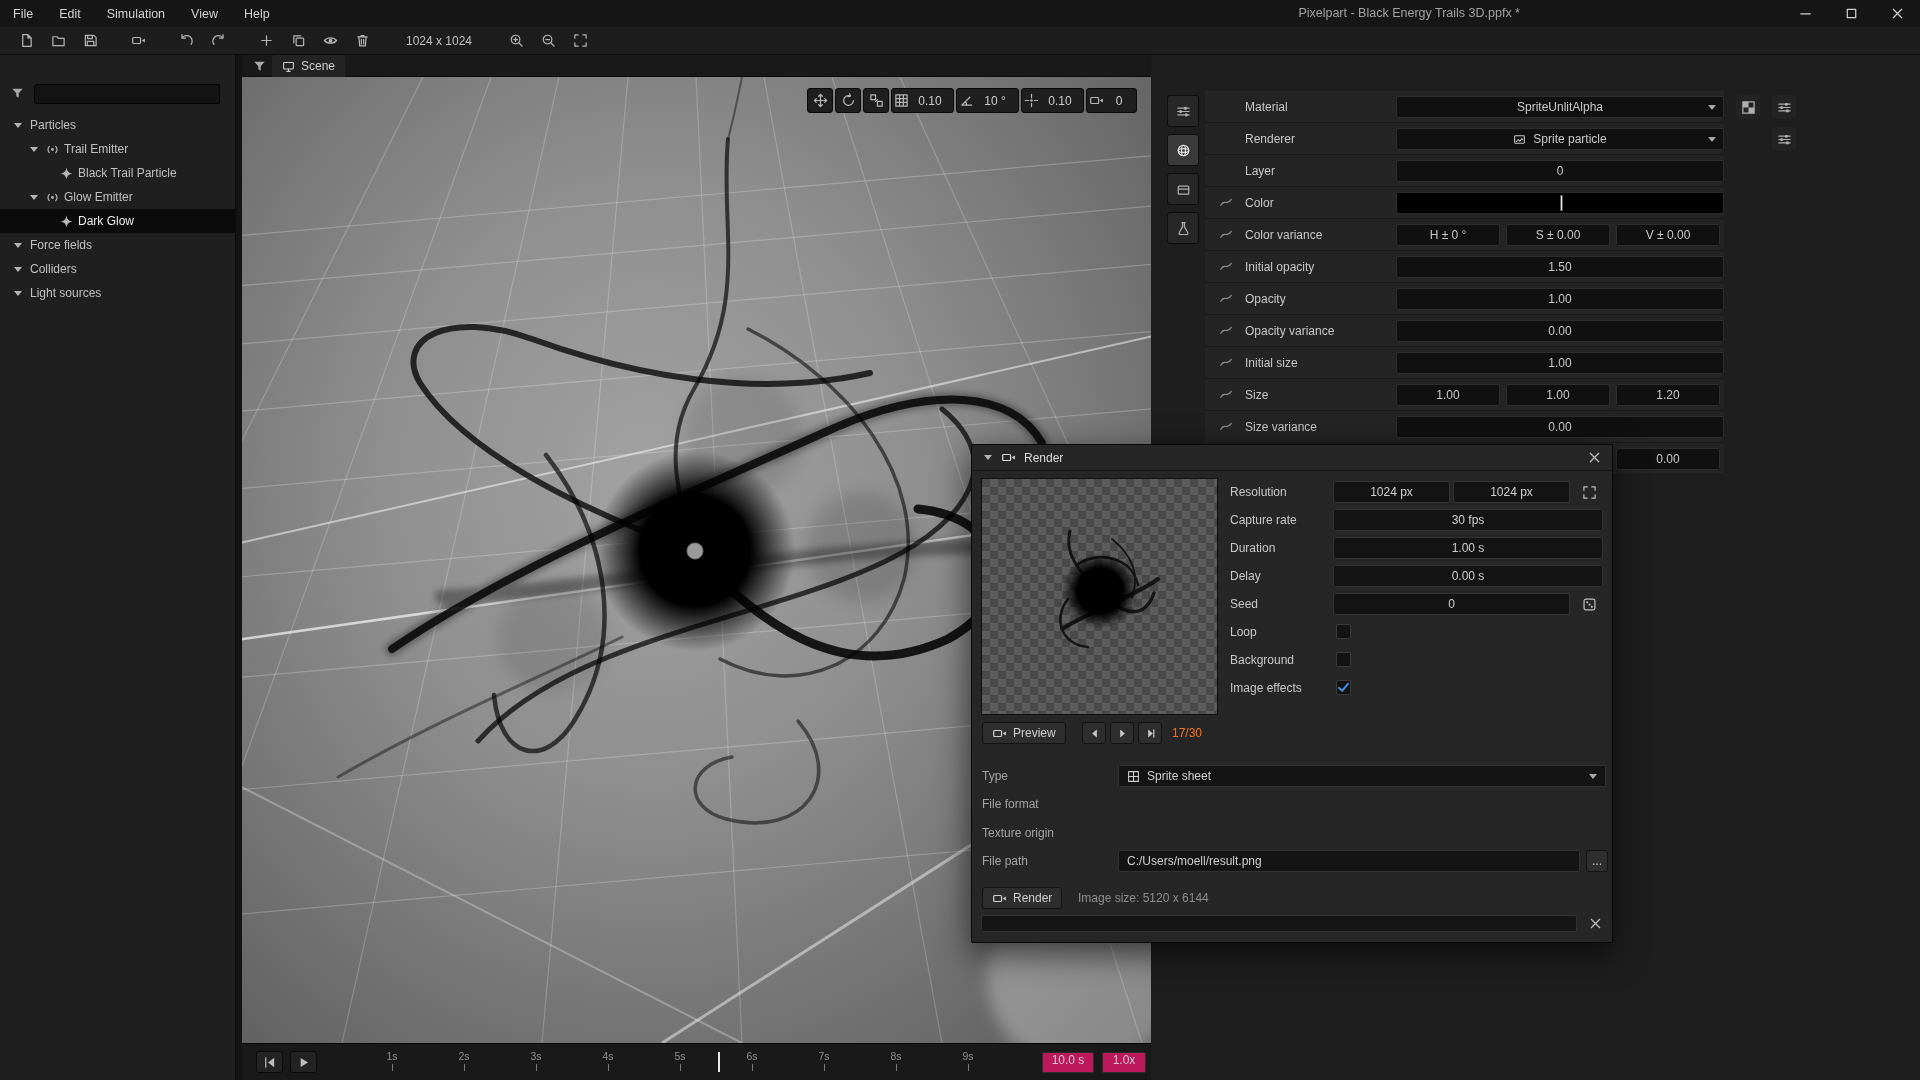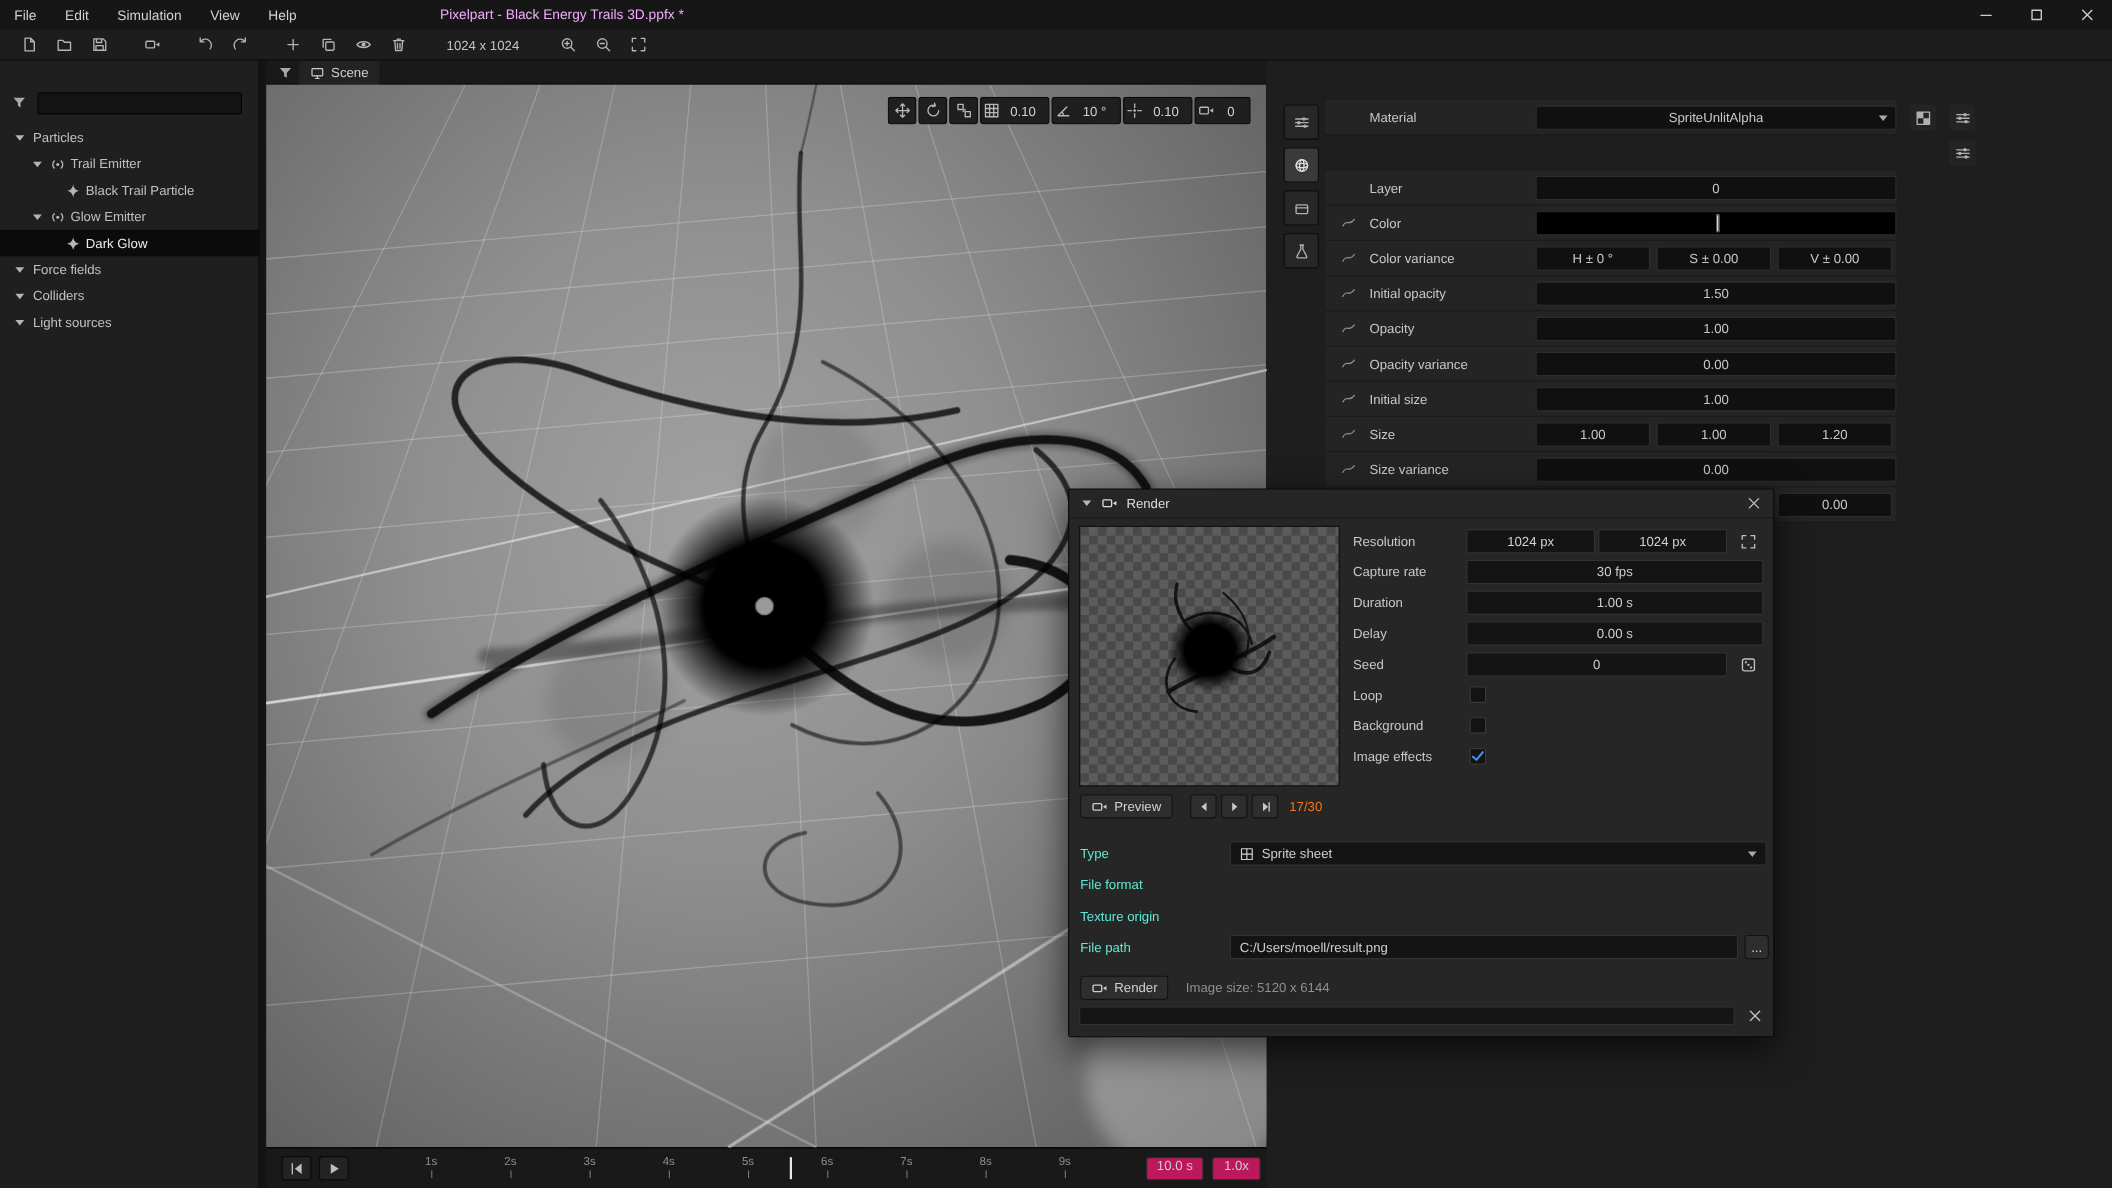--- a/index.html
+++ b/index.html
@@ -3,21 +3,21 @@
 <meta charset="utf-8">
 <style>
 *{box-sizing:border-box;margin:0;padding:0}
 html,body{width:1920px;height:1080px;background:#141414;font-family:"Liberation Sans",sans-serif;overflow:hidden}
 #app{position:relative;width:1920px;height:1080px;color:#c4c4c4;font-size:12px}
 svg.ic{width:15px;height:15px;fill:none;stroke:currentColor;stroke-width:1.3;stroke-linecap:round;stroke-linejoin:round;display:block}
 svg.ic .f{fill:currentColor;stroke:none}
 
 .titlebar{position:absolute;left:0;top:0;width:1920px;height:27px;background:#161616;display:flex;align-items:center;z-index:20}
 .menu-item{padding:0 13px;height:27px;display:flex;align-items:center;font-size:12.5px;color:#d2d2d2}
-.tb-title{position:absolute;left:400px;right:400px;text-align:left;font-size:12.5px;color:#f0abfc;top:6px;pointer-events:none}
+.tb-title{position:absolute;left:400px;right:400px;text-align:right;font-size:12.5px;color:#a3a3a3;top:6px;pointer-events:none}
 .win-btns{margin-left:auto;display:flex;height:27px}
 .win-btn{width:46px;display:flex;align-items:center;justify-content:center;color:#cfcfcf}
 
 .toolbar{position:absolute;left:0;top:27px;width:1920px;height:28px;background:#1d1d1d;border-bottom:1px solid #0c0c0c;display:flex;align-items:center;z-index:20}
 .tbtn{width:32px;height:24px;display:flex;align-items:center;justify-content:center;border-radius:3px;color:#b5b5b5}
 .tsep{width:16px}
 .res-label{width:90px;text-align:center;color:#c2c2c2}
 
 .tabbar{position:absolute;height:22px;background:#191919;border-bottom:1px solid #0b0b0b}
 .tab{position:absolute;top:0;height:22px;display:flex;align-items:center;gap:6px;padding:0 10px;background:#232323;color:#cfcfcf;border-radius:3px 3px 0 0}
@@ -61,21 +61,21 @@
 
 .dialog{position:absolute;left:971px;top:444px;width:642px;height:499px;background:#262626;border:1px solid #090909;border-radius:2px;box-shadow:0 10px 34px rgba(0,0,0,.65);z-index:60}
 .dlg-title{position:absolute;left:0;top:0;width:100%;height:26px;border-bottom:1px solid #191919;display:flex;align-items:center;color:#dcdcdc}
 .preview-box{position:absolute;left:9px;top:33px;width:237px;height:237px;border:1px solid #111;background-image:conic-gradient(#5c5c5c 90deg,#494949 90deg 180deg,#5c5c5c 180deg 270deg,#494949 270deg);background-size:16px 16px;overflow:hidden}
 .dlabel{position:absolute;left:258px;height:22px;display:flex;align-items:center;color:#c8c8c8}
 .dfield{position:absolute;height:22px;background:#141414;border:1px solid #323232;border-radius:2px;display:flex;align-items:center;justify-content:center;color:#cfcfcf}
 .dfield.left{justify-content:flex-start;padding:0 8px}
 .checkbox{position:absolute;width:15px;height:15px;background:#131313;border:1px solid #3a3a3a;border-radius:2px;display:flex;align-items:center;justify-content:center}
 .dbtn{position:absolute;height:22px;background:#2e2e2e;border:1px solid #131313;border-radius:3px;display:flex;align-items:center;justify-content:center;gap:6px;color:#d0d0d0;padding:0 9px}
 .navbtn{position:absolute;top:277px;width:24px;height:22px;background:#2e2e2e;border:1px solid #131313;border-radius:3px;display:flex;align-items:center;justify-content:center;color:#c8c8c8}
-.flabel{position:absolute;left:10px;height:22px;display:flex;align-items:center;color:#5eead4}
+.flabel{position:absolute;left:10px;height:22px;display:flex;align-items:center;color:#a3a3a3}
 .progress{position:absolute;left:9px;top:470px;width:596px;height:17px;background:#151515;border:1px solid #323232;border-radius:2px}
 .closebtn{display:flex;align-items:center;justify-content:center;color:#c0c0c0}
 </style>
 </head>
 <body>
 
 <div id="app">
 
   <div class="titlebar">
     <div class="menu-item">
@@ -530,20 +530,31 @@
       </div>
     <div class="picon" style="left:621px;top:40px">
         <svg class="ic" viewBox="0 0 16 16">
           <path d="M2,4.5 h12 M2,8 h12 M2,11.5 h12"></path>
           <circle class="f" cx="10" cy="4.5" r="1.7"></circle>
           <circle class="f" cx="5" cy="8" r="1.7"></circle>
           <circle class="f" cx="11" cy="11.5" r="1.7"></circle>
         </svg>
       </div>
 
+    <div class="prow" style="top:68px">
+      <div class="plabel">Renderer</div>
+      <div class="pfield" style="left:191px;width:328px;gap:7px">
+        <svg class="ic" viewBox="0 0 16 16" style="width:13px;height:13px">
+            <rect x="2" y="3.5" width="12" height="9" rx="1"></rect>
+            <path d="M4,10.5 l2.5,-2.5 2,2 2.5,-3 1,1.2"></path>
+          </svg>
+        <span>Sprite particle</span>
+        <span class="arr dd-arrow"></span>
+      </div>
+    </div>
     <div class="picon" style="left:621px;top:72px">
         <svg class="ic" viewBox="0 0 16 16">
           <path d="M2,4.5 h12 M2,8 h12 M2,11.5 h12"></path>
           <circle class="f" cx="10" cy="4.5" r="1.7"></circle>
           <circle class="f" cx="5" cy="8" r="1.7"></circle>
           <circle class="f" cx="11" cy="11.5" r="1.7"></circle>
         </svg>
       </div>
 
     <div class="prow" style="top:100px">

